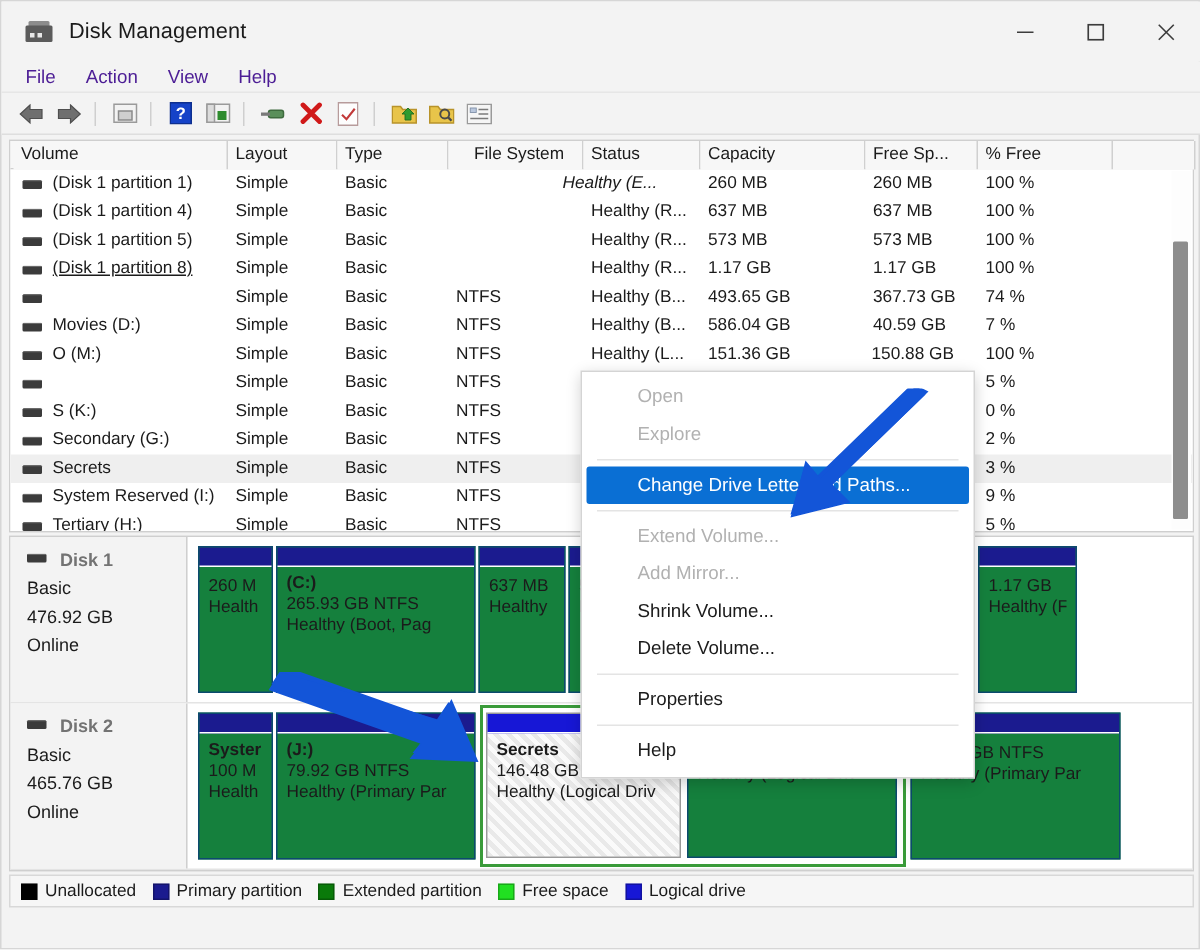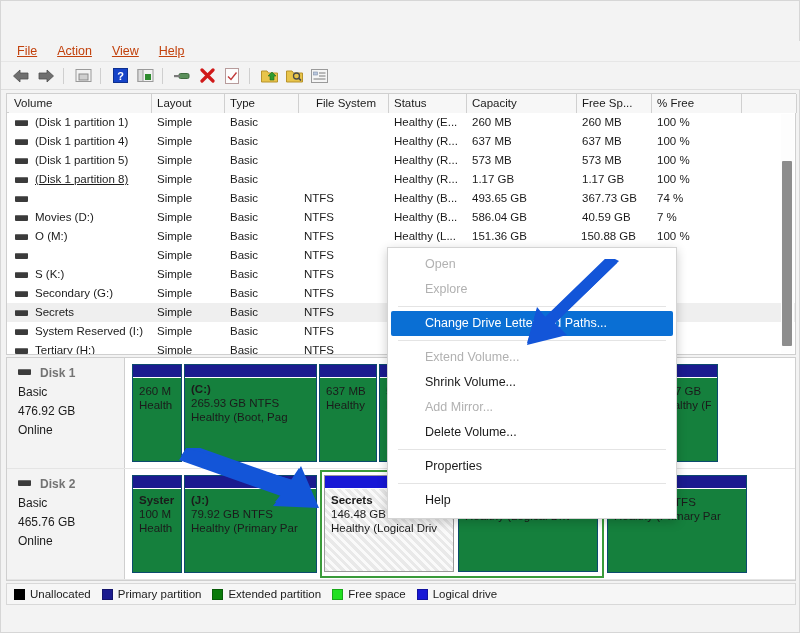--- a/index.html
+++ b/index.html
@@ -52,21 +52,21 @@
   }
   .wc svg { display: block; }
 
   
   .menubar {
     position: absolute; left: 0; top: 40px; width: 800px; height: 21px;
     background: #f3f3f3; display: flex; align-items: center;
     border-bottom: 1px solid #e6e6e6;
   }
   .menubar .mi {
-    font-size: 12.5px; color: #c2410c; padding: 2px 9px; margin-left: 2px; text-decoration: underline;
+    font-size: 12.5px; color: #4c1d95; padding: 2px 9px; margin-left: 2px;
   }
   .menubar .mi:first-child { margin-left: 7px; }
 
   
   .toolbar {
     position: absolute; left: 0; top: 61px; width: 800px; height: 28px;
     background: #f3f3f3; display: flex; align-items: center;
     border-bottom: 1px solid #dedede;
   }
   .tb-item { width: 22px; height: 22px; margin-left: 3px; position: relative;
@@ -155,21 +155,21 @@
     position: absolute; left: 5px; top: 582px; width: 790px; height: 22px;
     background: #f6f6f6; border: 1px solid #d8d8d8;
     display: flex; align-items: center; padding-left: 7px;
   }
   .lg { display: flex; align-items: center; margin-right: 11px; }
   .lg .sw { width: 11px; height: 11px; margin-right: 5px; border: 1px solid rgba(0,0,0,.25); }
   .lg .lt { font-size: 11.5px; color: #1b1b1b; white-space: nowrap; }
 
   
   .ctxmenu {
-    position: absolute; left: 386px; top: 246px; width: 290px;
+    position: absolute; left: 386px; top: 246px; width: 263px;
     background: #ffffff; border: 1px solid #d4d4d4;
     box-shadow: 0 3px 10px rgba(0,0,0,.20);
     padding: 4px 0 5px 0;
     z-index: 40;
   }
   .ctxitem {
     height: 25px; line-height: 25px; font-size: 12.5px; color: #1b1b1b;
     padding-left: 37px; white-space: nowrap;
   }
   .ctxitem.disabled { color: #b1b1b1; }
@@ -180,20 +180,47 @@
   .ctxsep { height: 1px; background: #e4e4e4; margin: 4px 10px; }
 
   
   .arrow { position: absolute; z-index: 60; pointer-events: none; }
 </style>
 </head>
 <body>
 
 <div id="app">
 
+  <div class="titlebar">
+    <div class="app-icon">
+      <div class="top"></div>
+        <div class="body"></div>
+        <div class="d1"></div>
+        <div class="d2"></div>
+    </div>
+    <div class="title">Disk Management</div>
+    <div class="wincontrols">
+      <div class="wc">
+        <svg width="13" height="13" viewBox="0 0 13 13">
+            <line x1="1" y1="6.5" x2="12" y2="6.5" stroke="#3c3c3c" stroke-width="1.1"></line>
+          </svg>
+      </div>
+      <div class="wc">
+        <svg width="13" height="13" viewBox="0 0 13 13">
+            <rect x="1.5" y="1.5" width="10" height="10" fill="none" stroke="#3c3c3c" stroke-width="1.1"></rect>
+          </svg>
+      </div>
+      <div class="wc">
+        <svg width="13" height="13" viewBox="0 0 13 13">
+            <line x1="1.5" y1="1.5" x2="11.5" y2="11.5" stroke="#3c3c3c" stroke-width="1.1"></line>
+            <line x1="11.5" y1="1.5" x2="1.5" y2="11.5" stroke="#3c3c3c" stroke-width="1.1"></line>
+          </svg>
+      </div>
+    </div>
+  </div>
 
   <div class="menubar">
     <div class="mi">File</div>
     <div class="mi">Action</div>
     <div class="mi">View</div>
     <div class="mi">Help</div>
   </div>
 
   <div class="toolbar">
     <div class="tb-item">
@@ -282,21 +309,21 @@
         <div class="lh" style="left: 645px; width: 90px;">% Free</div>
         <div class="lh" style="left: 735px; width: 55px;"></div>
       </div>
     <div class="lbody" id="list-body">
         <div class="lrow">
           <div class="volicon"></div>
           <div class="cell" style="left: 28px; width: 117px;">(Disk 1 partition 1)</div>
           <div class="cell" style="left: 150px; width: 68px;">Simple</div>
           <div class="cell" style="left: 223px; width: 69px;">Basic</div>
           <div class="cell" style="left: 297px; width: 85px;"></div>
-          <div class="cell" style="left: 387px; width: 73px;">Healthy (E...</div>
+          <div class="cell" style="left: 368px; width: 73px; font-style: italic;">Healthy (E...</div>
           <div class="cell" style="left: 465px; width: 105px;">260 MB</div>
           <div class="cell" style="left: 575px; width: 70px;">260 MB</div>
           <div class="cell" style="left: 650px; width: 85px;">100 %</div>
         </div>
         <div class="lrow">
           <div class="volicon"></div>
           <div class="cell" style="left: 28px; width: 117px;">(Disk 1 partition 4)</div>
           <div class="cell" style="left: 150px; width: 68px;">Simple</div>
           <div class="cell" style="left: 223px; width: 69px;">Basic</div>
           <div class="cell" style="left: 297px; width: 85px;"></div>
@@ -560,22 +587,22 @@
       </div>
     </div>
 
   <div class="ctxmenu" id="ctxmenu">
       <div class="ctxitem disabled">Open</div>
       <div class="ctxitem disabled">Explore</div>
       <div class="ctxsep"></div>
       <div class="ctxitem hl">Change Drive Letter and Paths...</div>
       <div class="ctxsep"></div>
       <div class="ctxitem disabled">Extend Volume...</div>
+      <div class="ctxitem disabled">Add Mirror...</div>
       <div class="ctxitem">Shrink Volume...</div>
-      <div class="ctxitem disabled">Add Mirror...</div>
       <div class="ctxitem">Delete Volume...</div>
       <div class="ctxsep"></div>
       <div class="ctxitem">Properties</div>
       <div class="ctxsep"></div>
       <div class="ctxitem">Help</div>
     </div>
 
   <svg class="arrow" style="left:492px;top:258px;" width="128" height="92" viewBox="0 0 128 92">
     <path d="M124 4 L60 66 L70 74 L34 84 L44 50 L52 58 L116 -4 Z" fill="#1355d8"></path>
     <path d="M126 2 L62 64 L74 76 L34 86 L44 48 L54 60 L118 -2 Z" fill="#1355d8"></path>

